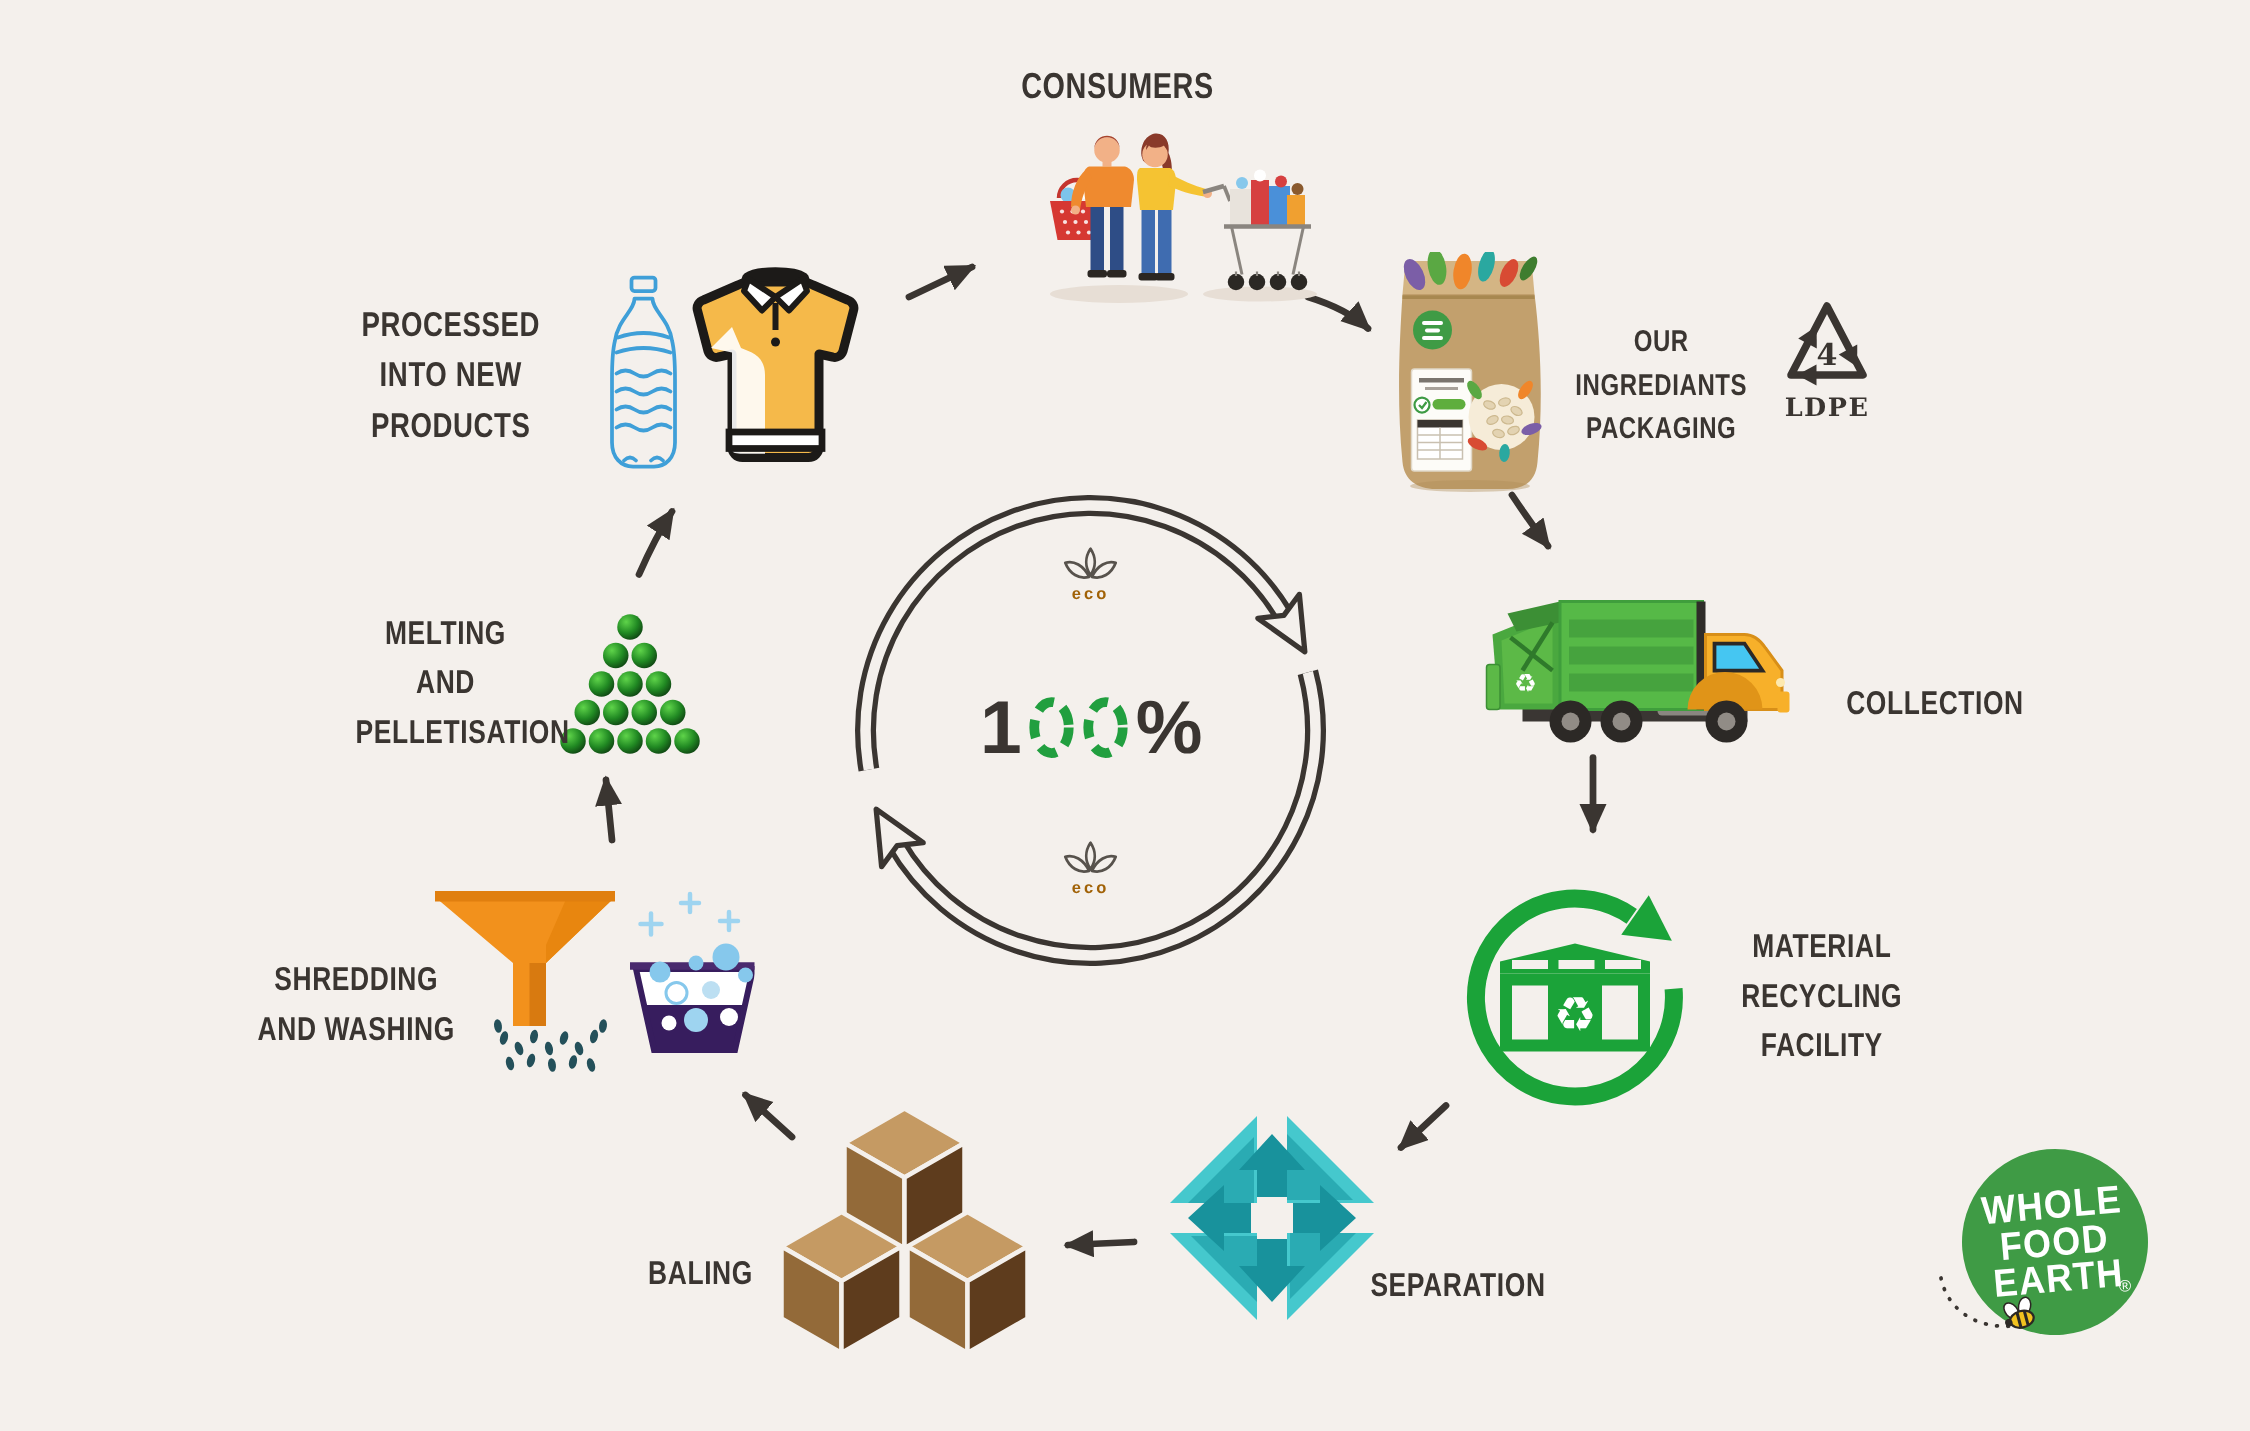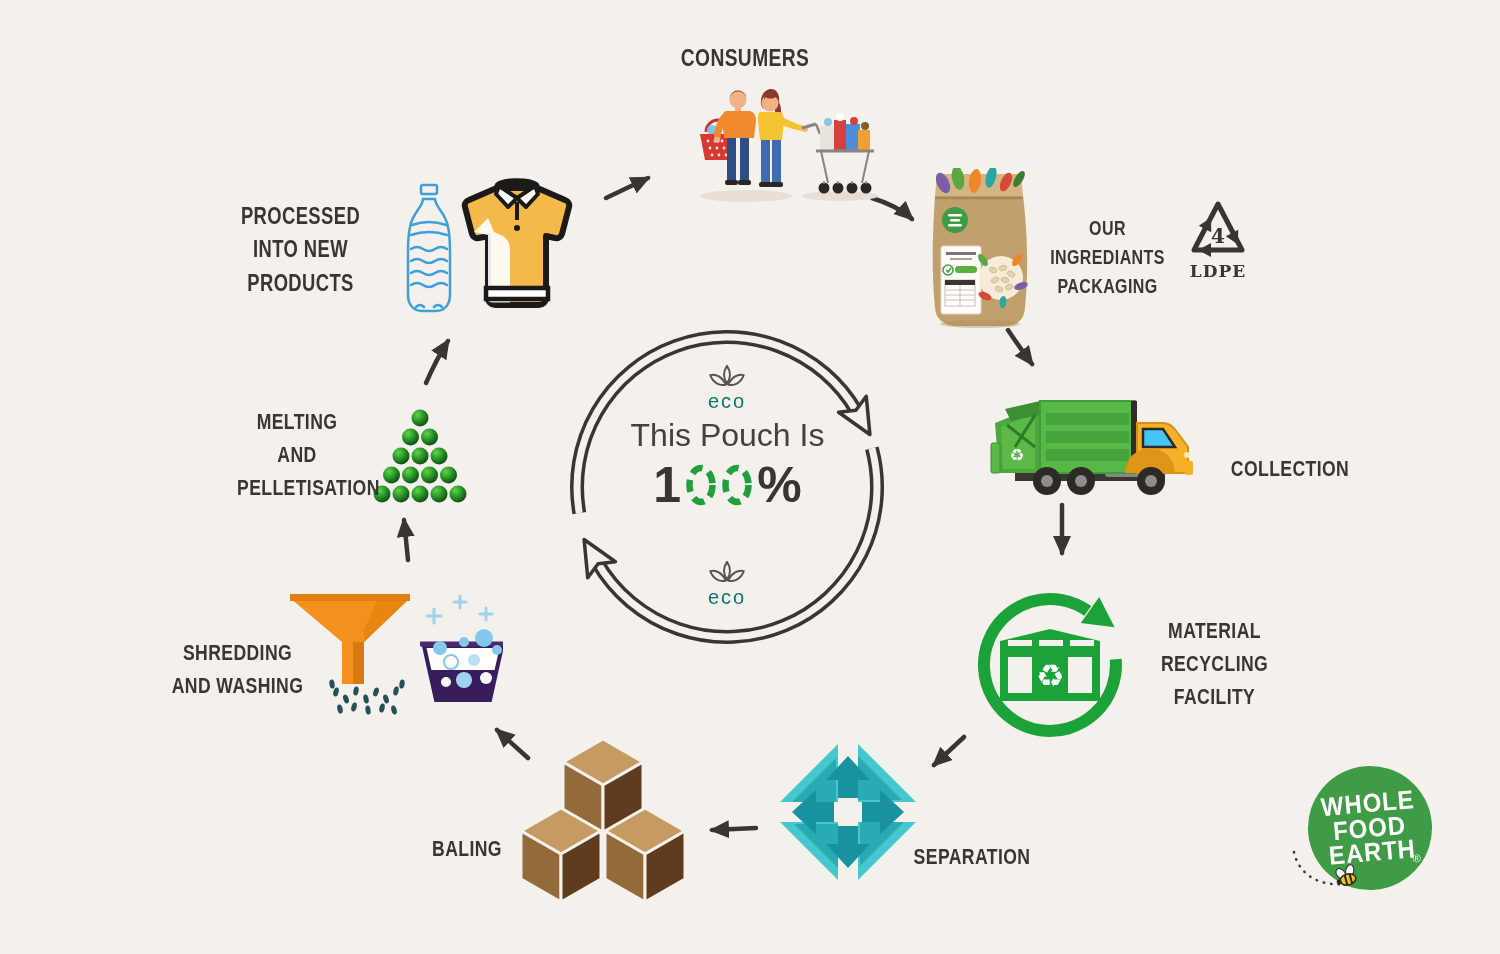--- a/index.html
+++ b/index.html
@@ -6,22 +6,22 @@
   #stage{position:relative;width:1500px;height:954px;background:#f4f0ec;overflow:hidden;
          font-family:"Liberation Sans",sans-serif;}
   .slabel{position:absolute;color:#3a3531;font-weight:700;letter-spacing:.5px;
           text-align:center;transform:scaleX(.8);line-height:1.5;}
   .slabel span{display:block;}
   .abs{position:absolute;}
   .center-line{position:absolute;text-align:center;color:#45403b;}
   .pnum{font-weight:700;font-size:50px;color:#3a3531;line-height:1;}
   .percent-row{display:flex;align-items:center;justify-content:center;gap:4px;}
   .eco-badge{position:absolute;width:56px;text-align:center;color:#57524c;}
-  .eco-badge .eco-word{display:block;font-size:20px;letter-spacing:2px;margin-top:-2px;
-                       font-weight:400;color:#0f766e;}
+  .eco-badge .eco-word{display:block;font-size:11px;letter-spacing:2px;margin-top:-2px;
+                       font-weight:700;color:#a16207;}
   #wfe-logo{position:absolute;left:1308px;top:766px;width:124px;height:124px;border-radius:50%;
             background:#3f9b45;display:flex;flex-direction:column;align-items:center;justify-content:center;
             transform:rotate(-5deg);}
   #wfe-logo .logo-line{color:#fff;font-weight:700;font-size:26px;line-height:.95;letter-spacing:1px;
             transform:scaleX(.92);}
   #wfe-logo .reg{position:absolute;right:14px;bottom:22px;color:#fff;font-size:11px;font-weight:400;}
   svg{display:block;}
 </style>
 </head>
 <body>
@@ -66,21 +66,20 @@
     <svg width="46" height="28" viewBox="0 0 46 30" style="margin:0 auto">
       <g fill="none" stroke="#57524c" stroke-width="2" stroke-linejoin="round">
         <path d="M23,2 C19,8 19,15 23,21 C27,15 27,8 23,2 Z"></path>
         <path d="M5,12 C11,10 18,14 22,22 C15,24 8,20 5,12 Z"></path>
         <path d="M41,12 C35,10 28,14 24,22 C31,24 38,20 41,12 Z"></path>
       </g>
     </svg>
     <span class="eco-word">eco</span>
   </div>
 
-  <div class="center-line" style="left:585px;top:417px;width:285px;font-size:32px;">This Pouch Is</div>
 
   <div class="center-line percent-row" style="left:585px;top:460px;width:285px;">
     <span class="pnum">1</span>
     <svg width="32" height="46" viewBox="0 0 32 46">
       <ellipse cx="16" cy="23" rx="11.5" ry="17" fill="none" stroke="#219f3f" stroke-width="6.5" stroke-dasharray="12 7"></ellipse>
     </svg>
     <svg width="32" height="46" viewBox="0 0 32 46">
       <ellipse cx="16" cy="23" rx="11.5" ry="17" fill="none" stroke="#219f3f" stroke-width="6.5" stroke-dasharray="12 7"></ellipse>
     </svg>
     <span class="pnum">%</span>

